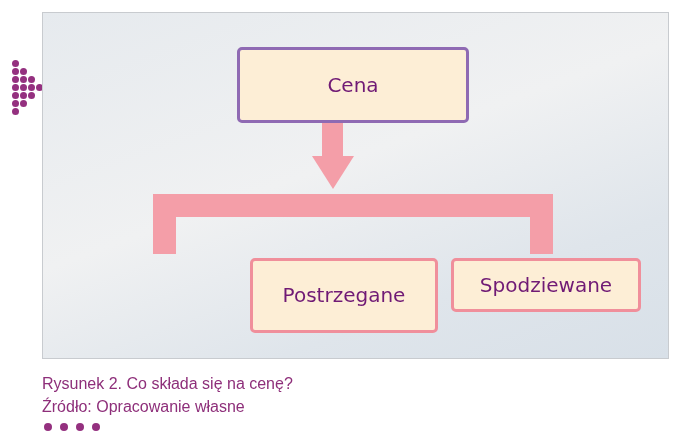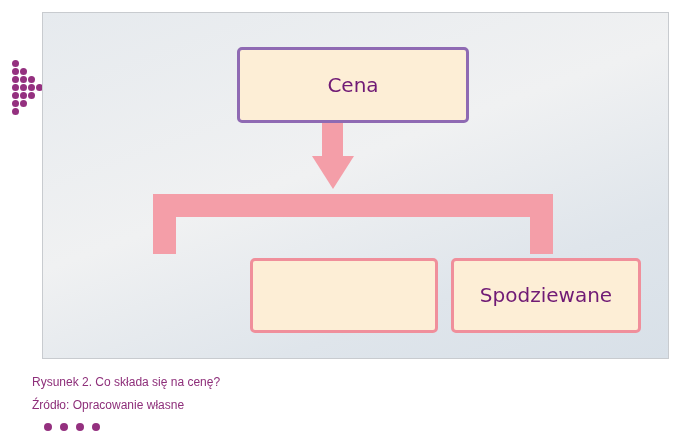--- a/index.html
+++ b/index.html
@@ -21,22 +21,22 @@
       border-radius: 5px;
       display: flex; align-items: center; justify-content: center; text-align: center;
       color: #701a75;
       font-size: 20px; line-height: 19px;
     }
     .box.top { border: 3px solid #8f6ab3; }
     .box.child { border: 3px solid #f08f9b; }
     .dots-side { position: absolute; left: 12px; top: 60px; }
     .dot { position: absolute; width: 8px; height: 8px; border-radius: 50%; background: #94307f; }
     .caption {
-      position: absolute; left: 32px; font-family: "Liberation Sans", sans-serif;
-      font-size: 12px; color: #8e2f7a;
+      position: absolute; left: 42px; font-family: "Liberation Sans", sans-serif;
+      font-size: 16px; color: #8e2f7a;
     }
   </style>
 </head>
 <body>
 
 <div class="dots-side" id="side-dots">
     <div class="dot" style="left: 0px; top: 0px; width: 7px; height: 7px;"></div>
     <div class="dot" style="left: 0px; top: 8px; width: 7px; height: 7px;"></div>
     <div class="dot" style="left: 8px; top: 8px; width: 7px; height: 7px;"></div>
     <div class="dot" style="left: 0px; top: 16px; width: 7px; height: 7px;"></div>
@@ -62,22 +62,23 @@
   </svg>
   <div class="shape" style="left:110px; top:181px; width:400px; height:23px;"></div>
   <div class="shape" style="left:110px; top:181px; width:23px; height:60px;"></div>
   <div class="shape" style="left:487px; top:181px; width:23px; height:60px;"></div>
 
   <div class="box top" style="left:194px; top:34px; width:232px; height:76px;">
     <span>Cena</span>
   </div>
 
   <div class="box child" style="left:207px; top:245px; width:188px; height:75px; flex-direction:column;">
+    <span>Postrzegane</span>
   </div>
-  <div class="box child" style="left:408px; top:245px; width:190px; height:75px; flex-direction:column;">
+  <div class="box child" style="left:408px; top:245px; width:190px; height:54px; flex-direction:column;">
     <span>Spodziewane</span>
   </div>
 </div>
 
 <div class="caption" style="top:375px;">Rysunek 2.  Co składa się na cenę?</div>
 <div class="caption" style="top:398px;">Źródło: Opracowanie własne</div>
 
 <div style="position:absolute; left:44px; top:423px; width:60px; height:10px;">
   <div class="dot" style="left:0px; top:0;"></div>
   <div class="dot" style="left:16px; top:0;"></div>

